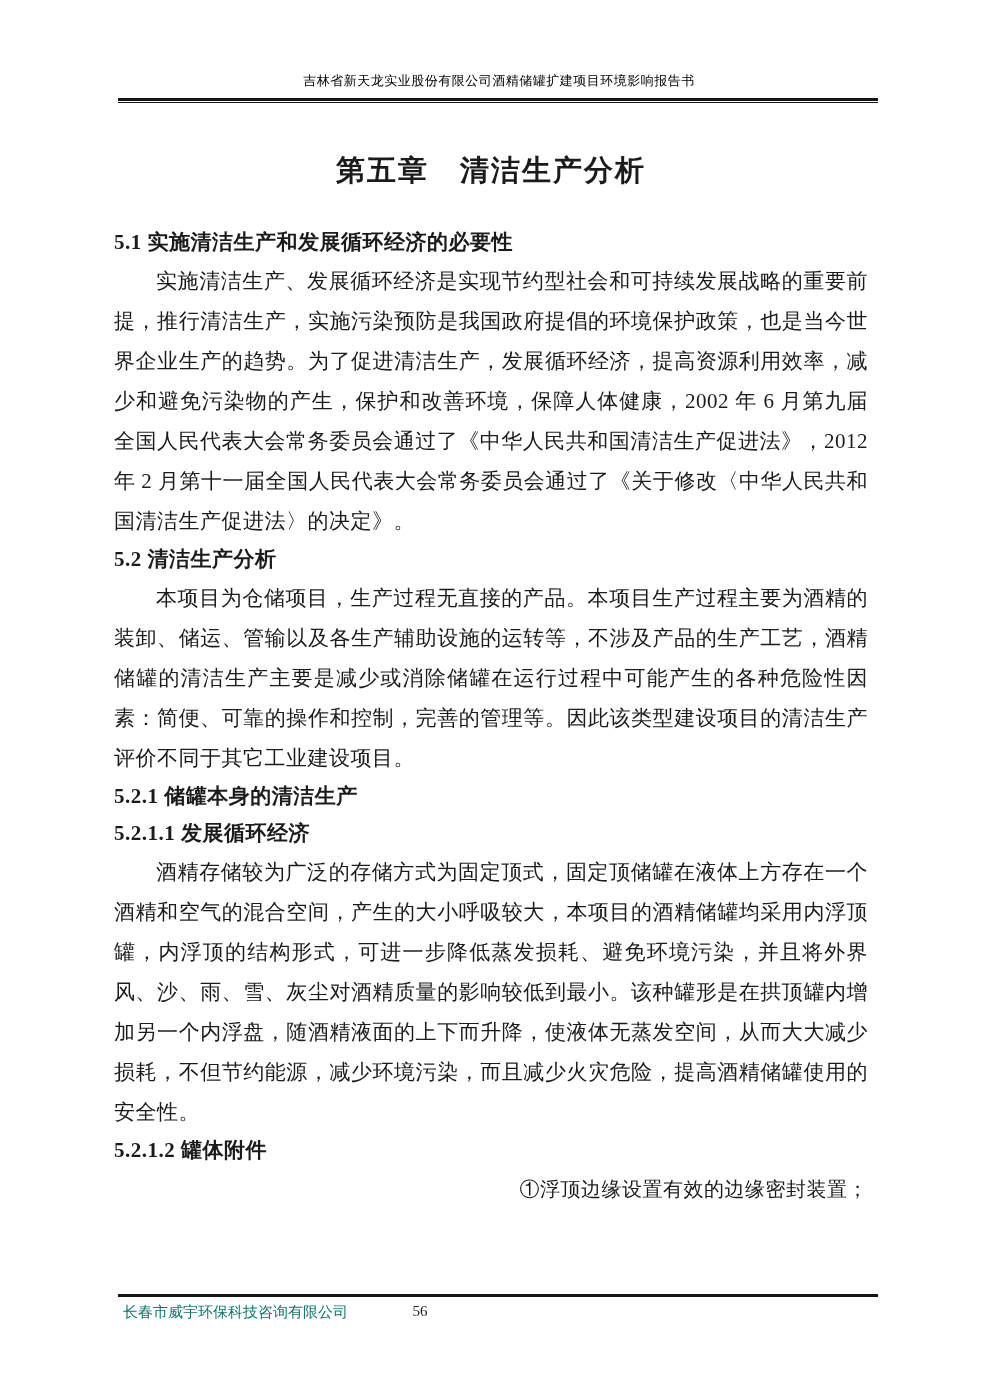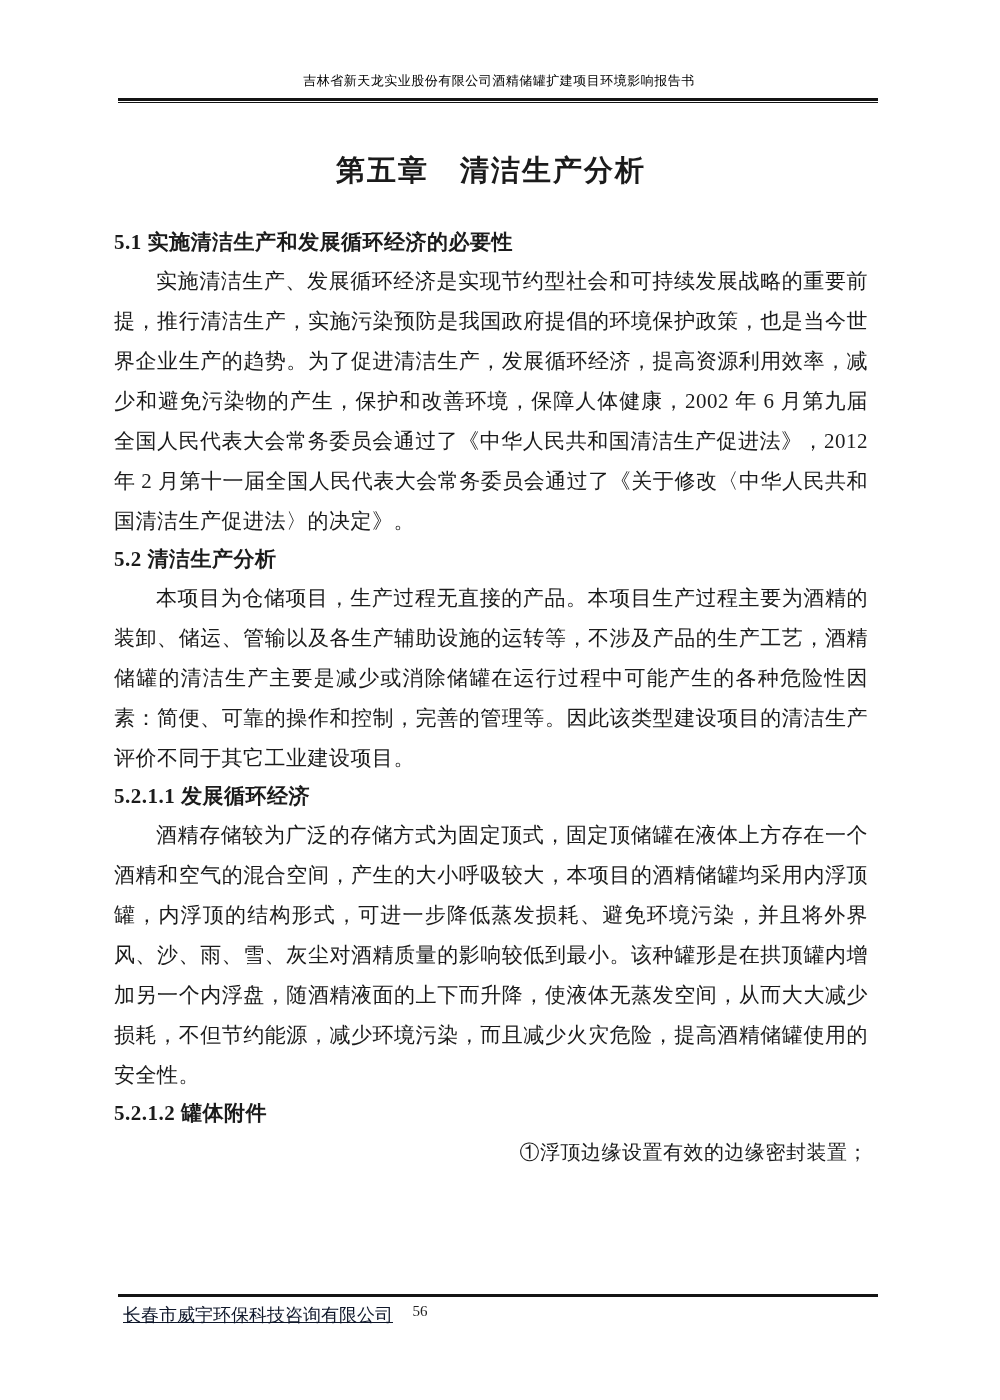--- a/index.html
+++ b/index.html
@@ -84,24 +84,23 @@
     top: 1294px;
     left: 118px;
     width: 760px;
     height: 0;
     border-top: 3px solid #141414;
   }
   .footer-company {
     position: absolute;
     top: 1303px;
     left: 123px;
-    font-size: 18px;
-    color: #0f172a;
+    font-size: 15px;
+    color: #0f766e;
     white-space: nowrap;
-    text-decoration: underline;
   }
   .footer-page {
     position: absolute;
     top: 1303px;
     left: 0;
     width: 840px;
     text-align: center;
     font-size: 15px;
     color: #222222;
   }
@@ -117,20 +116,21 @@
   <div class="content">
 
     <h1 class="chapter-title">第五章　清洁生产分析</h1>
 
     <h2 class="sec-heading">5.1 实施清洁生产和发展循环经济的必要性</h2>
     <p class="body-para">实施清洁生产、发展循环经济是实现节约型社会和可持续发展战略的重要前提，推行清洁生产，实施污染预防是我国政府提倡的环境保护政策，也是当今世界企业生产的趋势。为了促进清洁生产，发展循环经济，提高资源利用效率，减少和避免污染物的产生，保护和改善环境，保障人体健康，2002 年 6 月第九届全国人民代表大会常务委员会通过了《中华人民共和国清洁生产促进法》，2012 年 2 月第十一届全国人民代表大会常务委员会通过了《关于修改〈中华人民共和国清洁生产促进法〉的决定》。</p>
 
     <h2 class="sec-heading">5.2 清洁生产分析</h2>
     <p class="body-para">本项目为仓储项目，生产过程无直接的产品。本项目生产过程主要为酒精的装卸、储运、管输以及各生产辅助设施的运转等，不涉及产品的生产工艺，酒精储罐的清洁生产主要是减少或消除储罐在运行过程中可能产生的各种危险性因素：简便、可靠的操作和控制，完善的管理等。因此该类型建设项目的清洁生产评价不同于其它工业建设项目。</p>
 
+    <h2 class="sec-heading">5.2.1 储罐本身的清洁生产</h2>
 
     <h2 class="sec-heading">5.2.1.1 发展循环经济</h2>
     <p class="body-para">酒精存储较为广泛的存储方式为固定顶式，固定顶储罐在液体上方存在一个酒精和空气的混合空间，产生的大小呼吸较大，本项目的酒精储罐均采用内浮顶罐，内浮顶的结构形式，可进一步降低蒸发损耗、避免环境污染，并且将外界风、沙、雨、雪、灰尘对酒精质量的影响较低到最小。该种罐形是在拱顶罐内增加另一个内浮盘，随酒精液面的上下而升降，使液体无蒸发空间，从而大大减少损耗，不但节约能源，减少环境污染，而且减少火灾危险，提高酒精储罐使用的安全性。</p>
 
     <h2 class="sec-heading">5.2.1.2 罐体附件</h2>
     <p class="list-line">①浮顶边缘设置有效的边缘密封装置；</p>
 
   </div>
 
   <div class="footer-rule"></div>

